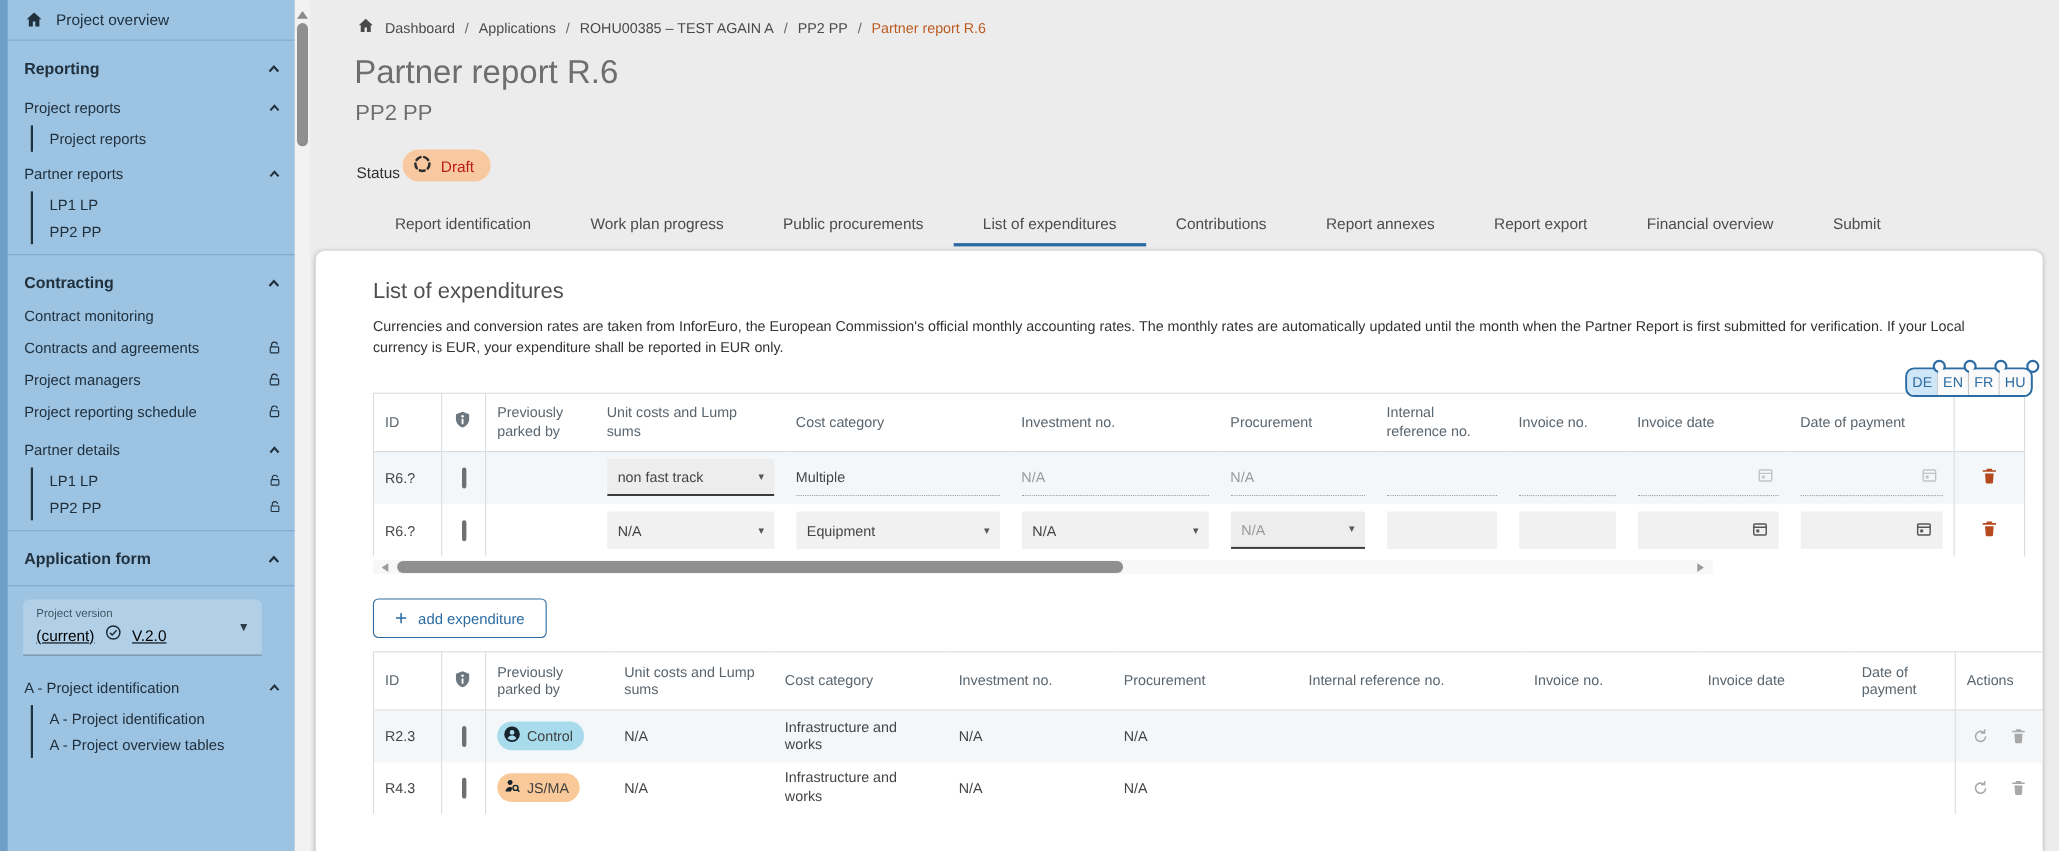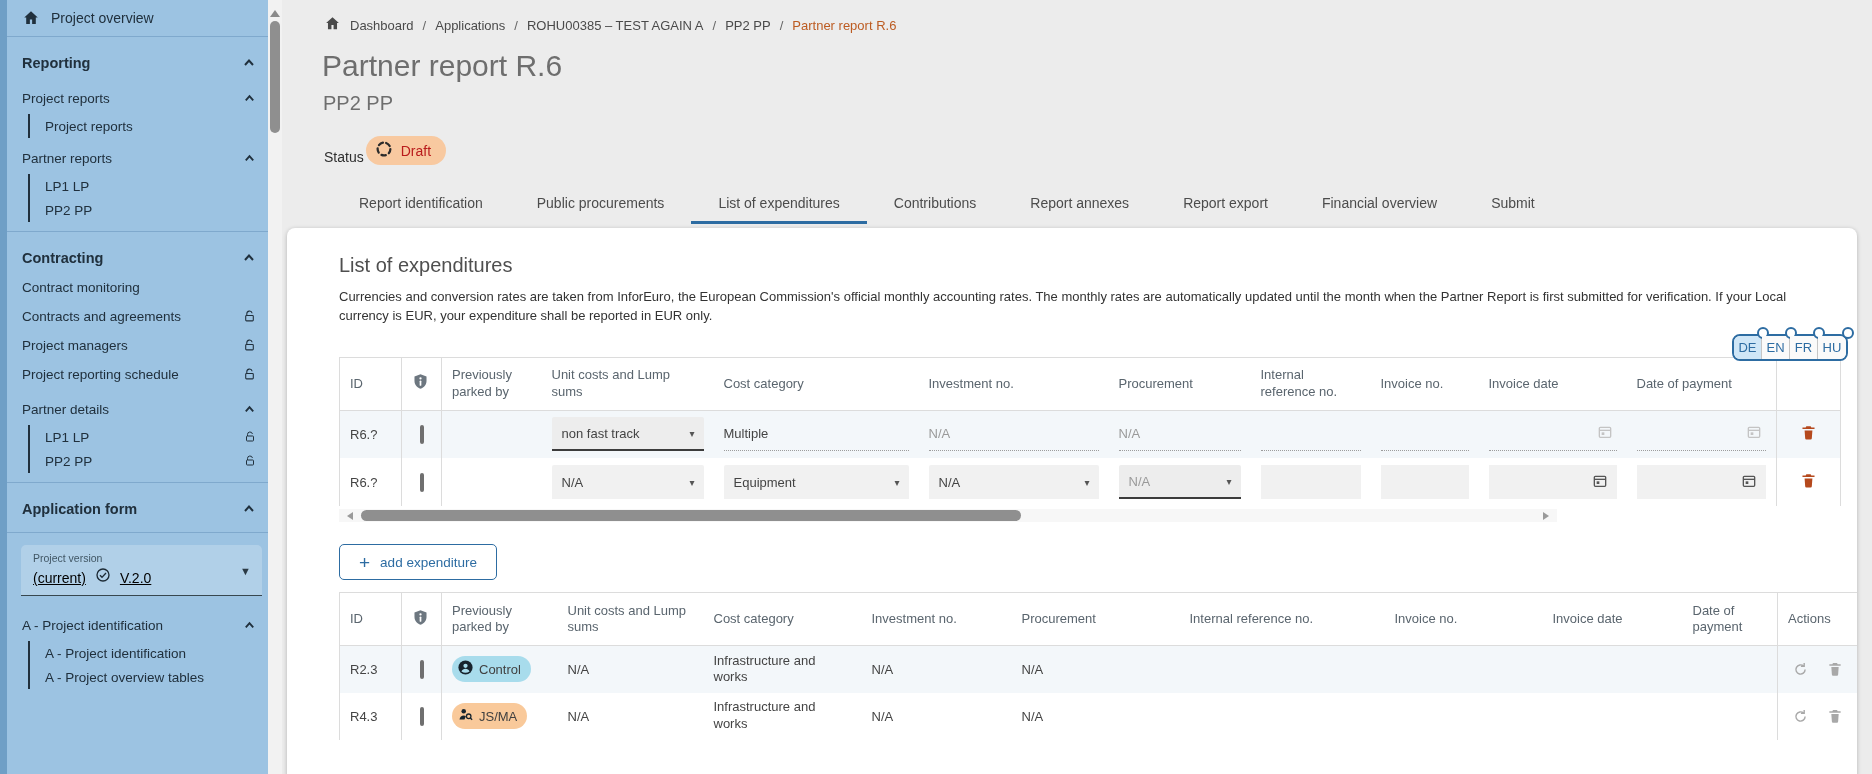--- a/index.html
+++ b/index.html
@@ -14,21 +14,21 @@
   .s-div { border-top:1px solid #7fa9cd; }
   .s-header { display:flex; justify-content:space-between; align-items:center; font-weight:700; font-size:14.5px;
               padding:0 12px 0 15px; height:30px; margin-top:11px; cursor:pointer; }
   .s-subheader { display:flex; justify-content:space-between; align-items:center; font-size:13.5px;
                  padding:0 12px 0 15px; height:26px; margin-top:7px; cursor:pointer; }
   .s-item { display:flex; justify-content:space-between; align-items:center; font-size:13.5px;
             padding:0 12px 0 15px; height:29px; cursor:pointer; }
   .s-group { border-left:2px solid #20303d; margin:3px 0 4px 21px; }
   .s-group .s-item { padding-left:15px; height:24px; }
   .chev svg, .lock svg { display:block; }
-  .version-box { margin:12px 6px 16px 14px; background:rgba(255,255,255,0.22); border-bottom:1px solid #37474f;
+  .version-box { margin:12px 30px 16px 14px; background:rgba(255,255,255,0.22); border-bottom:1px solid #37474f;
                  border-radius:5px 5px 0 0; padding:7px 10px 9px 12px; position:relative; cursor:pointer; }
   .version-label { font-size:10.5px; color:#415664; }
   .version-value { display:flex; align-items:flex-end; gap:9px; font-size:14px; margin-top:3px; color:#000000;text-decoration:underline; }
   .version-caret { position:absolute; right:11px; top:20px; font-size:11px; color:#2b3a45; }
 
   
   .vscroll { position:absolute; left:268px; top:0; bottom:0; width:14px; background:#f2f2f2; }
   .vscroll .arrow-up { width:0; height:0; border:5px solid transparent; border-bottom:7px solid #8a8a8a; margin:5px auto 4px auto; }
   .vscroll .thumb { width:10px; margin:0 auto; height:112px; background:#8f8f8f; border-radius:6px; }
 
@@ -315,20 +315,21 @@
       <span class="draft-badge">
         <span><svg width="18" height="18" viewBox="0 0 24 24">
               <circle cx="12" cy="12" r="8.5" fill="none" stroke="#2b2b2b" stroke-width="3" stroke-dasharray="6 4.5" stroke-linecap="round"></circle>
             </svg></span>
         <span>Draft</span>
       </span>
     </div>
 
     <nav class="tabs">
       <span class="tab">Report identification</span>
+      <span class="tab">Work plan progress</span>
       <span class="tab">Public procurements</span>
       <span class="tab active">List of expenditures</span>
       <span class="tab">Contributions</span>
       <span class="tab">Report annexes</span>
       <span class="tab">Report export</span>
       <span class="tab">Financial overview</span>
       <span class="tab">Submit</span>
     </nav>
 
     <section class="card">

